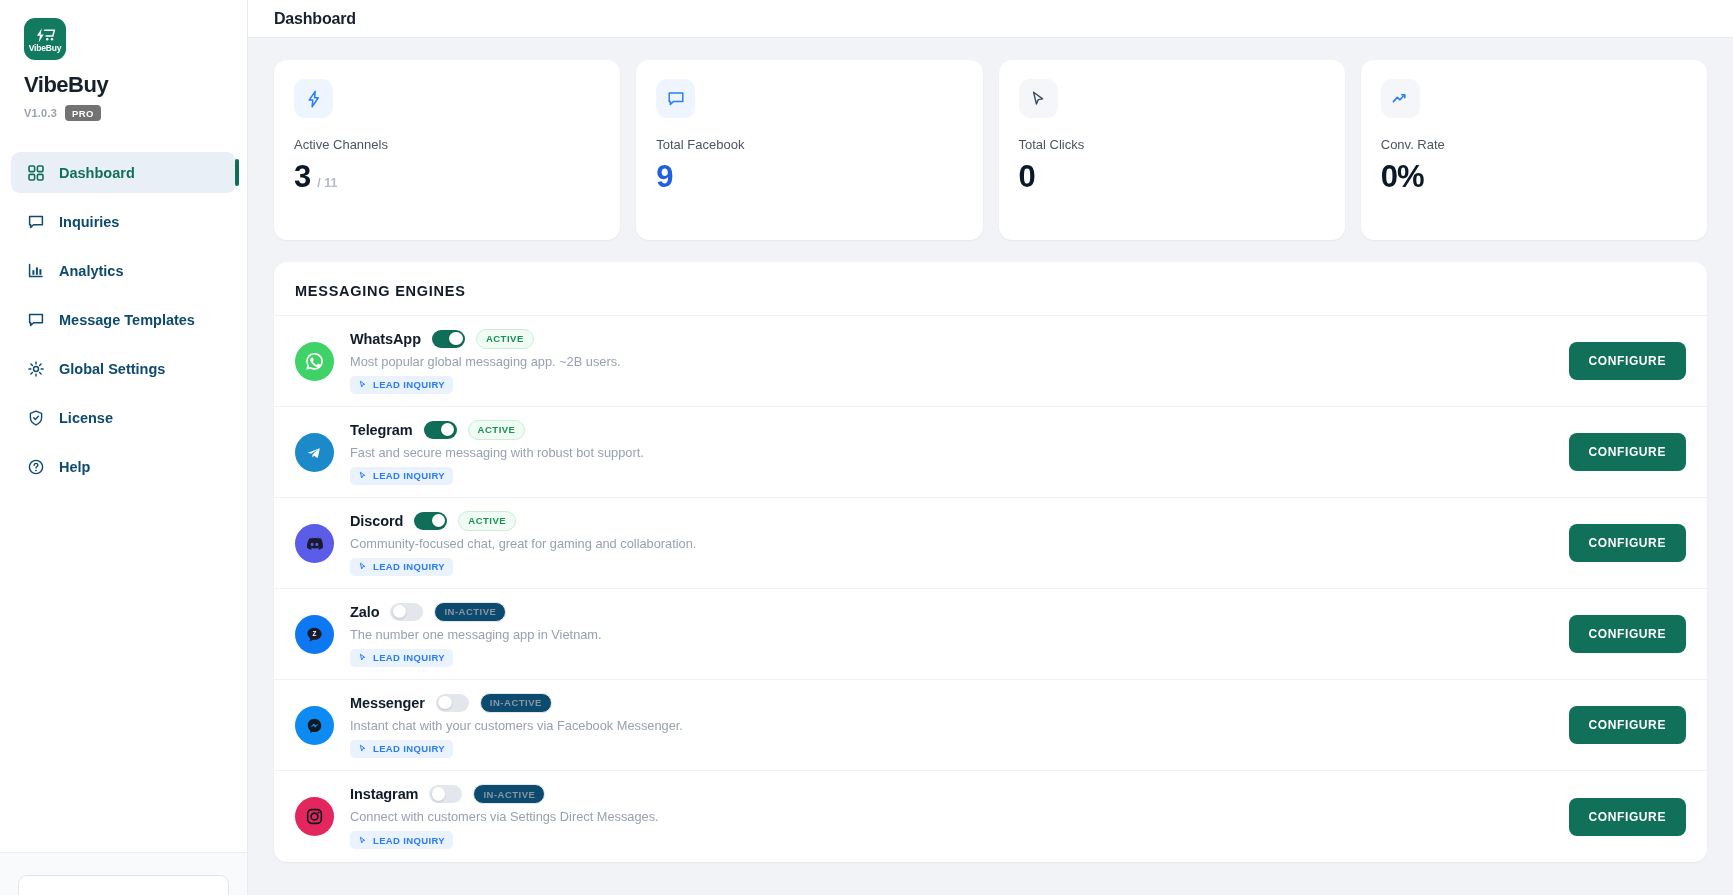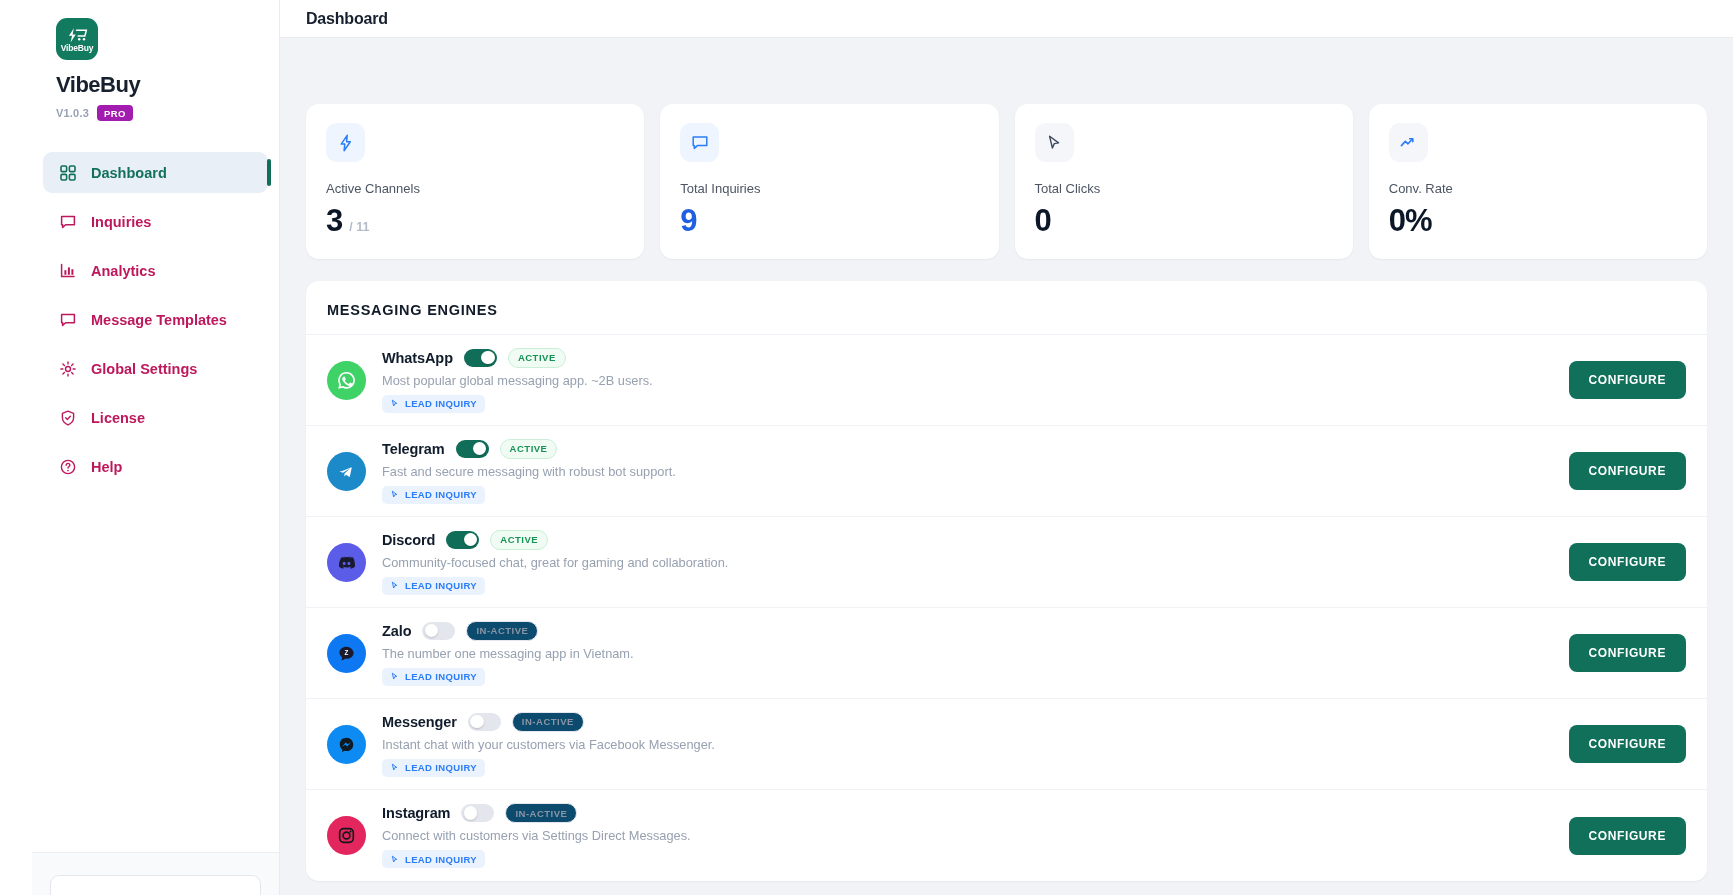--- a/index.html
+++ b/index.html
@@ -18,21 +18,20 @@
   
   .sidebar {
     width: 248px;
     flex: 0 0 248px;
     background: #ffffff;
     border-right: 1px solid #e8ebf0;
     display: flex;
     flex-direction: column;
     position: relative;
     height: 895px;
-    margin-left: 32px;
   }
   .brand {
     padding: 18px 0 14px 0;
     display: flex;
     flex-direction: column;
     align-items: flex-start;
     padding-left: 24px;
   }
   .logo-tile {
     width: 42px; height: 42px;
@@ -66,21 +65,21 @@
     gap: 8px;
     margin-top: 7px;
   }
   .brand-ver {
     font-size: 11px;
     font-weight: 700;
     color: #98a2b3;
     letter-spacing: 0.2px;
   }
   .brand-pro {
-    background: #a21caf;
+    background: #737373;
     color: #fff;
     font-size: 9.5px;
     font-weight: 800;
     letter-spacing: 0.4px;
     padding: 2.5px 7px;
     border-radius: 4px;
   }
 
   .nav {
     margin-top: 17px;
@@ -88,21 +87,21 @@
     display: flex;
     flex-direction: column;
   }
   .nav-item {
     display: flex;
     align-items: center;
     gap: 15px;
     height: 41px;
     padding: 0 16px;
     border-radius: 9px;
-    color: #be185d;
+    color: #0c4a6e;
     font-size: 14.5px;
     font-weight: 600;
     cursor: pointer;
     position: relative;
     margin-bottom: 8px;
   }
   .nav-item .nav-ico {
     width: 17px; height: 17px;
     display: flex; align-items: center; justify-content: center;
     flex: 0 0 17px;
@@ -171,23 +170,22 @@
   
   .stats {
     display: grid;
     grid-template-columns: repeat(4, 1fr);
     gap: 16px;
   }
   .stat-card {
     background: #fff;
     border-radius: 13px;
     padding: 19px 20px 22px 20px;
-    height: 155px;
+    height: 180px;
     box-shadow: 0 1px 2px rgba(16,24,40,0.05);
-    margin-top: 44px;
   }
   .stat-ico-wrap {
     width: 39px; height: 39px;
     border-radius: 11px;
     background: #eff5fe;
     display: flex;
     align-items: center;
     justify-content: center;
   }
   .stat-ico-wrap.grey { background: #f4f6f9; }
@@ -469,21 +467,21 @@
             <span class="stat-sub">/ 11</span>
           </div>
         </div>
 
         <div class="stat-card">
           <div class="stat-ico-wrap">
             <svg width="18" height="18" viewBox="0 0 18 18">
               <path d="M2.2 3h13.6v8.6H6.4l-3.1 2.8v-2.8H2.2z" fill="none" stroke="#2a7cf7" stroke-width="1.5" stroke-linejoin="round"></path>
             </svg>
           </div>
-          <div class="stat-label">Total Inquiries</div>
+          <div class="stat-label">Total Facebook</div>
           <div class="stat-value">
             <span class="stat-num blue">9</span>
             <span class="stat-sub"></span>
           </div>
         </div>
 
         <div class="stat-card">
           <div class="stat-ico-wrap grey">
             <svg width="18" height="18" viewBox="0 0 18 18">
               <path d="M4.6 2.3 13.6 8.9 9.3 9.6 7.4 14z" fill="none" stroke="#3d4a5c" stroke-width="1.4" stroke-linejoin="round"></path>

